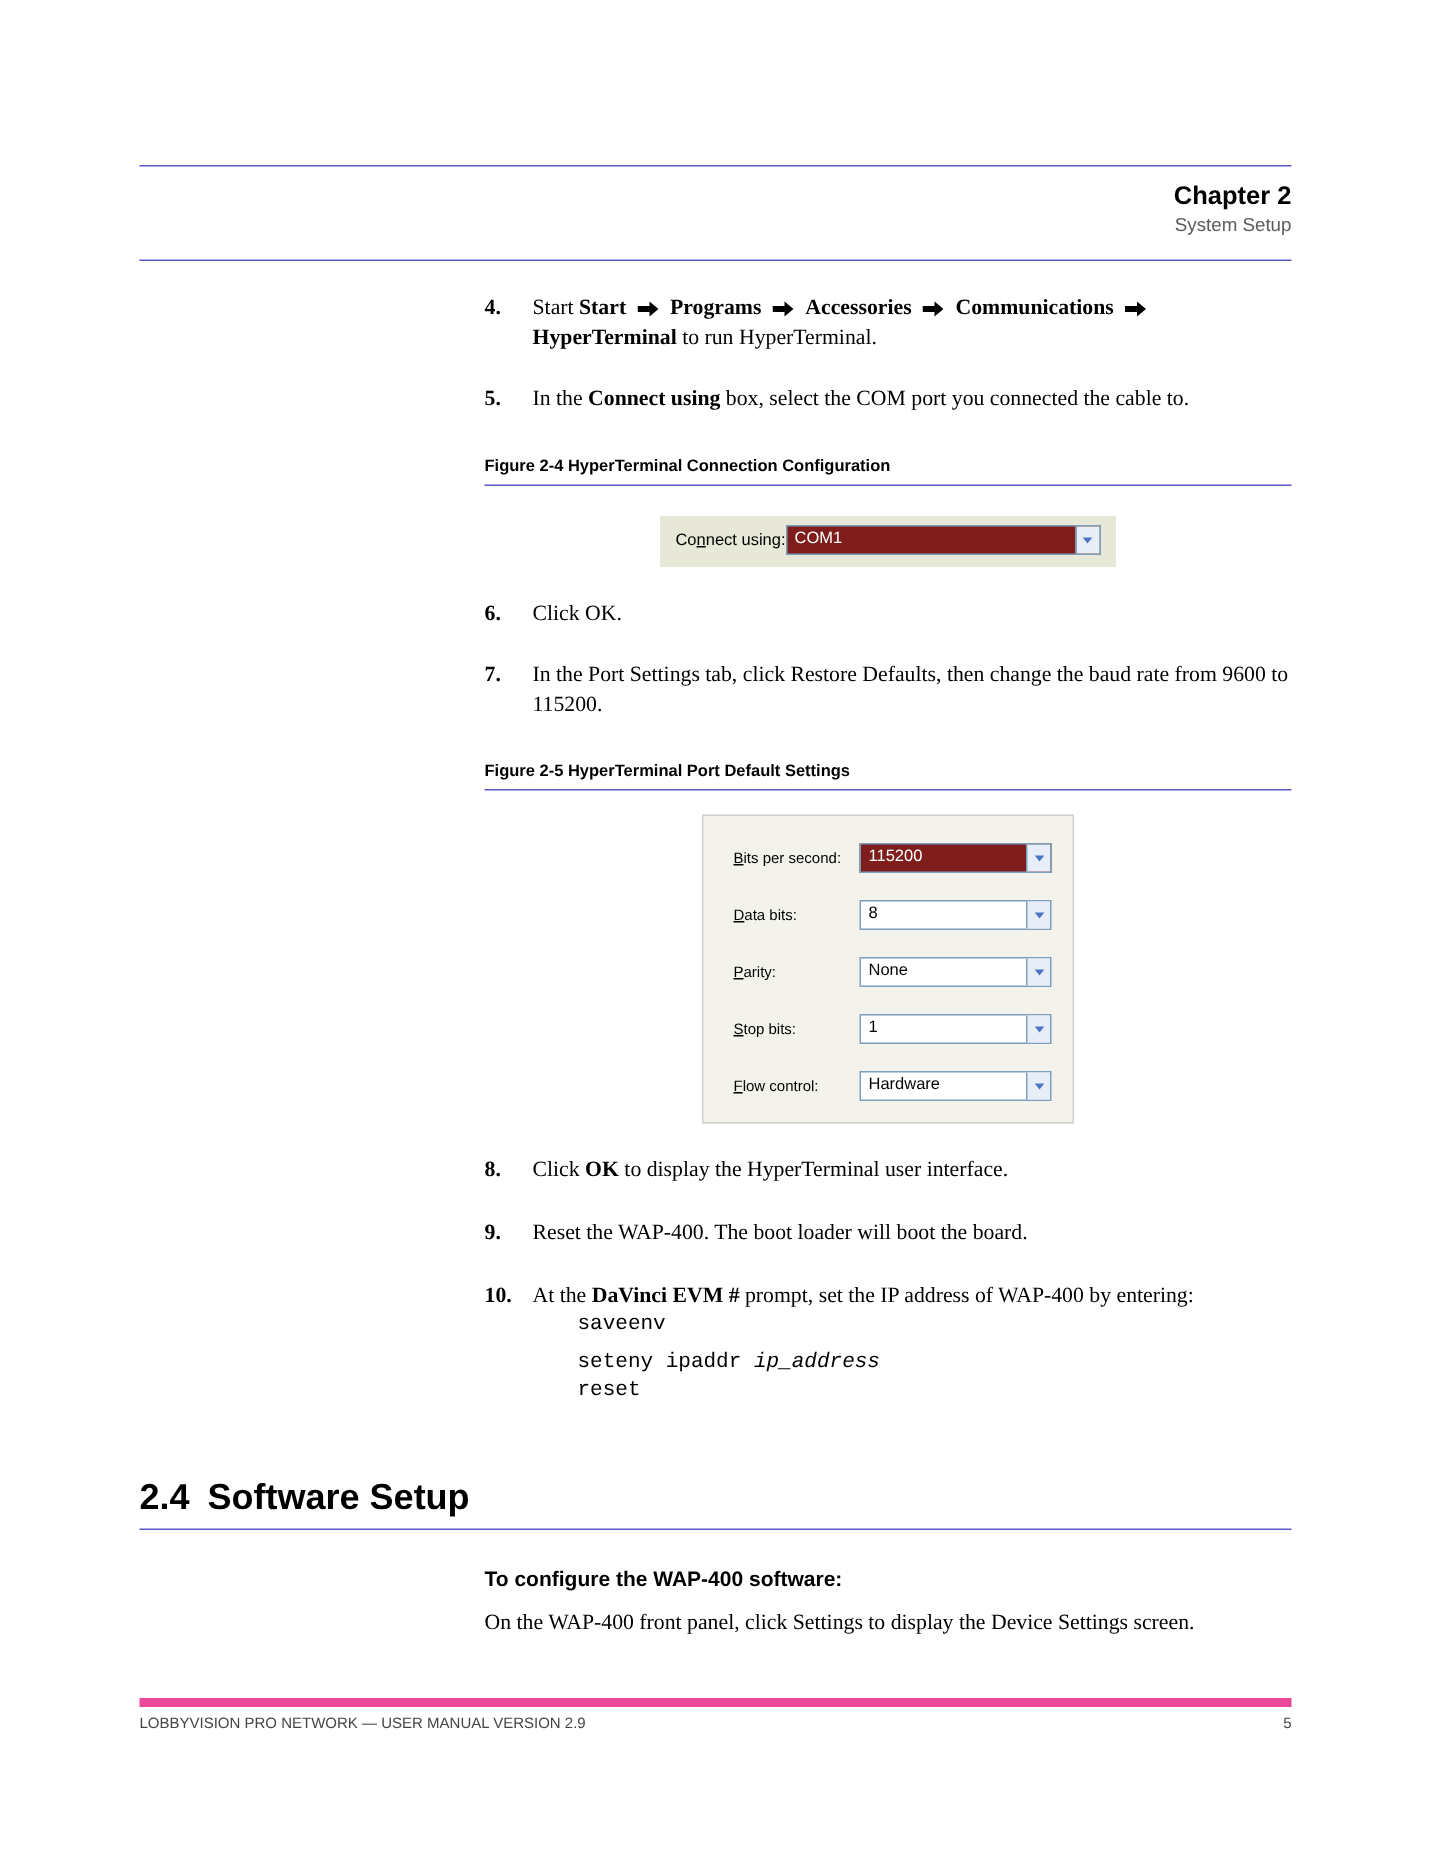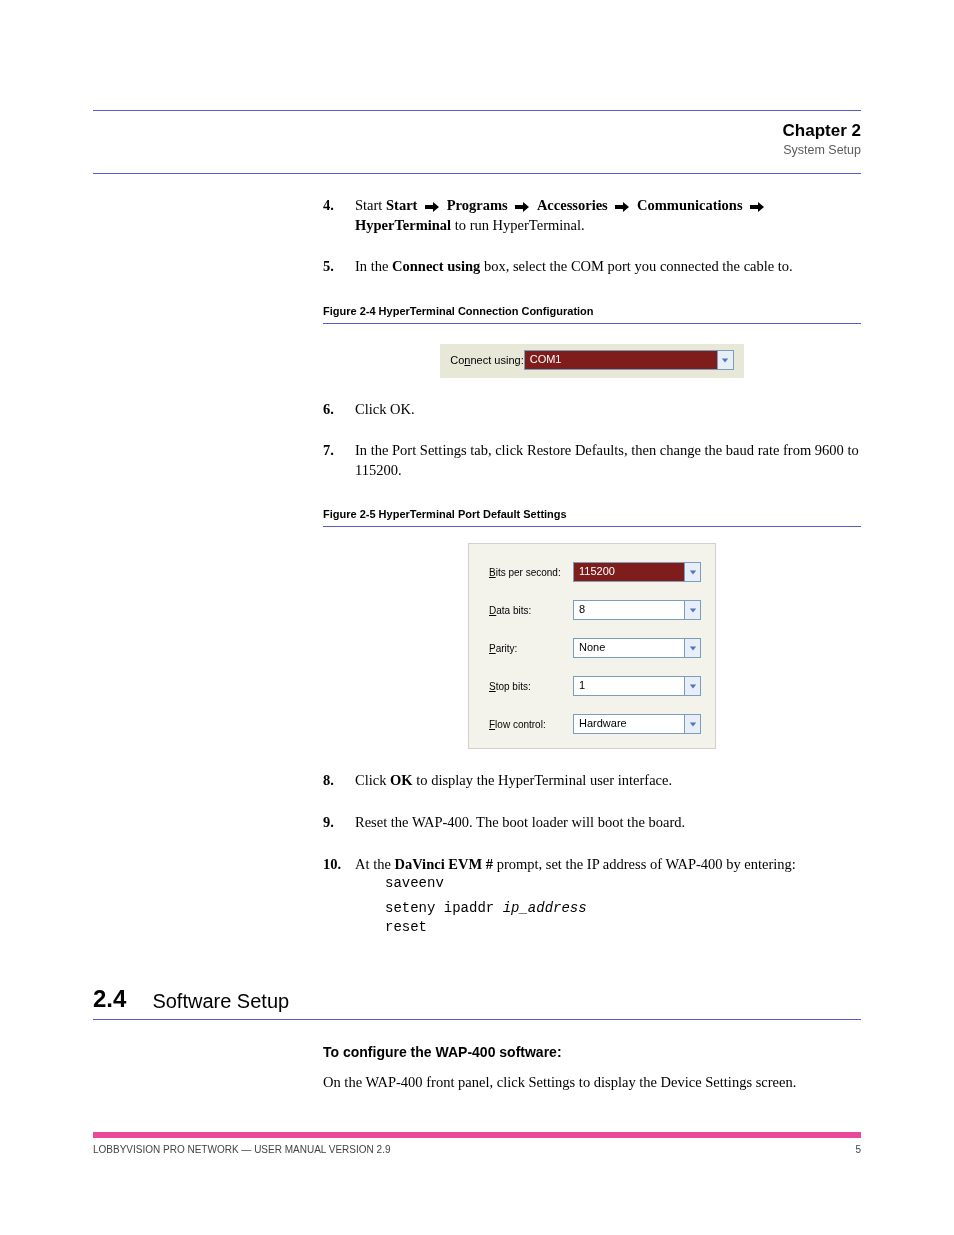--- a/index.html
+++ b/index.html
@@ -133,25 +133,25 @@
   .fig25-row:last-child { margin-bottom: 0; }
   .fig25-label { min-width: 78px; text-align:left; }
   .combo.sm .val { min-width: 110px; padding: 2px 5px; }
 
   
   .section {
     margin-top: 48px;
   }
   .section-line { border-bottom:1px solid #5a5acb; }
   .section hgroup {
-    display:flex; gap: 26px; align-items:flex-end;
+    display:flex; gap: 12px; align-items:flex-end;
     font-family: Arial, Helvetica, sans-serif;
   }
   .section-num { font-size: 24px; font-weight:bold; }
-  .section-title { font-size: 20px; font-weight:normal; }
+  .section-title { font-size: 24px; font-weight:bold; }
   .section-subtitle {
     font-family: Arial, Helvetica, sans-serif;
     font-size: 14px; font-weight:bold;
     margin-top: 24px;
   }
   .body-text {
     font-size: 14.5px;
     line-height: 1.38;
     margin-top: 12px;
   }

